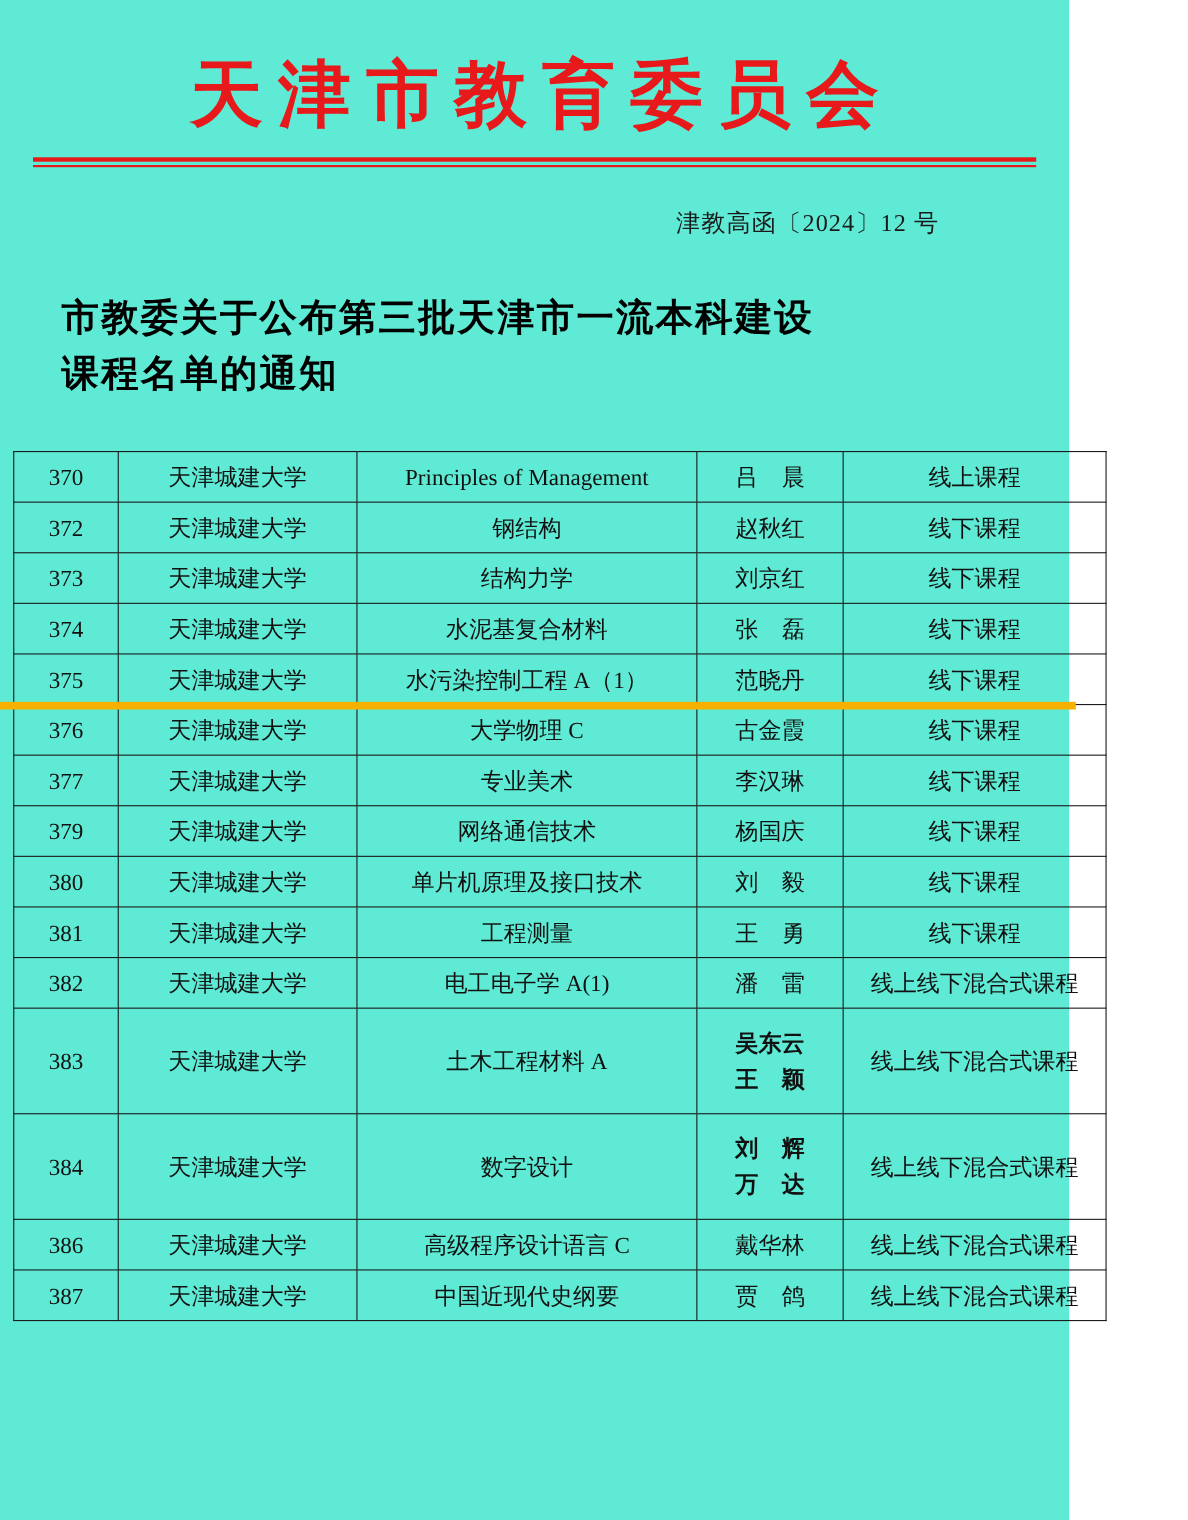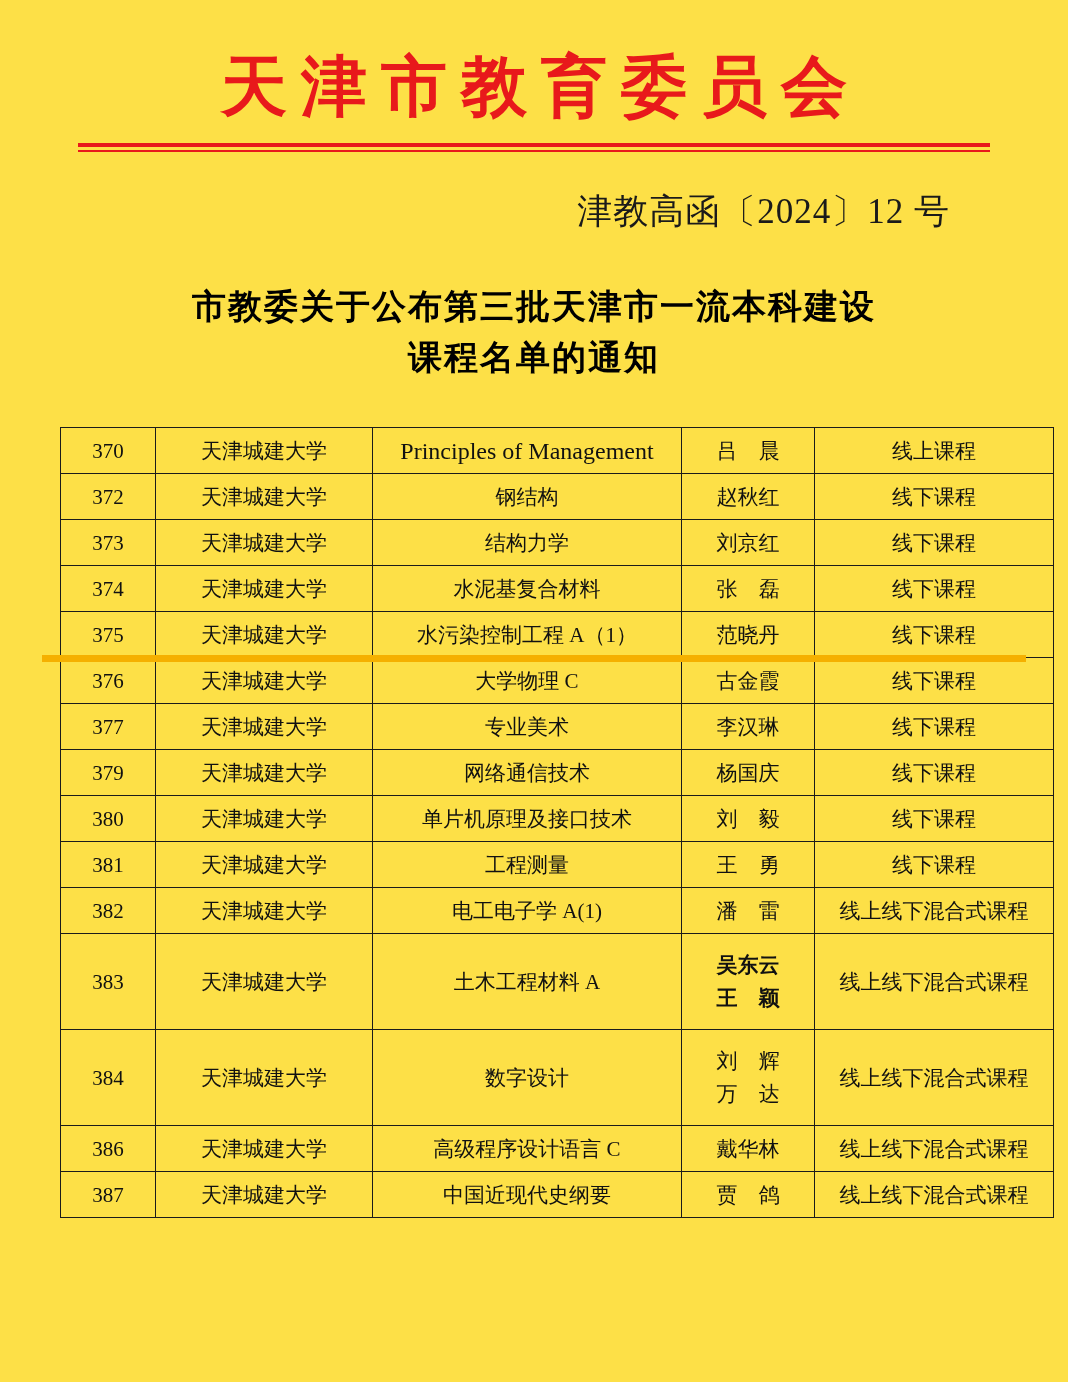--- a/index.html
+++ b/index.html
@@ -9,24 +9,24 @@
   }
   body {
     width: 1080px;
     height: 1382px;
     font-family: "Liberation Serif", "DejaVu Serif", serif;
     color: #111;
     position: relative;
     overflow: hidden;
   }
   .page {
-    width: 1068px;
+    width: 972px;
     height: 1382px;
     position: relative;
-    background: #fde047;
+    background: #5eead4;
   }
   
   .masthead {
     text-align: center;
     padding-top: 52px;
   }
   .masthead-title {
     color: #e8191b;
     font-family: "Liberation Serif", "DejaVu Serif", serif;
     font-weight: bold;
@@ -46,29 +46,29 @@
     margin: 3px auto 0 auto;
     width: 912px;
     height: 2px;
     background: #e8191b;
   }
   
   .docnum-row {
     margin-top: 36px;
     padding-right: 118px;
     text-align: right;
-    font-size: 35px;
+    font-size: 22px;
     letter-spacing: 1px;
     color: #1a1a1a;
   }
   
   .doc-title {
     margin: 46px auto 0 auto;
     width: 860px;
-    text-align: center;
+    text-align: left;
     font-weight: bold;
     font-size: 34px;
     line-height: 1.5;
     letter-spacing: 2px;
     color: #000;
   }
   .doc-title .line2 {
     display: block;
   }
   
@@ -93,21 +93,21 @@
     line-height: 1.35;
   }
   td.col-idx    { width: 86px; margin-left: 47px; }
   td.col-school { width: 208px; }
   td.col-course { width: 300px; }
   td.col-teacher{ width: 124px; }
   td.col-type   { width: 230px; }
 
   td.col-course.latin {
     font-family: "Liberation Serif", "DejaVu Serif", serif;
-    font-size: 24px;
+    font-size: 21px;
   }
   .teacher-stack span {
     display: block;
     line-height: 1.55;
   }
   .sp1 { letter-spacing: 8px; text-indent: 8px; }
 
   
   .highlight-bar {
     position: absolute;
@@ -275,21 +275,21 @@
                 <span>吴东云</span>
                 <span class="sp1">王 颖</span>
               </div>
             </td>
             <td class="col-type">线上线下混合式课程</td>
           </tr>
           <tr>
             <td class="col-idx">384</td>
             <td class="col-school">天津城建大学</td>
             <td class="col-course">数字设计</td>
-            <td class="col-teacher" style="height: 95px;">
+            <td class="col-teacher" style="height: 95px; font-weight: bold;">
               <div class="teacher-stack">
                 <span class="sp1">刘 辉</span>
                 <span class="sp1">万 达</span>
               </div>
             </td>
             <td class="col-type">线上线下混合式课程</td>
           </tr>
           <tr>
             <td class="col-idx">386</td>
             <td class="col-school">天津城建大学</td>

